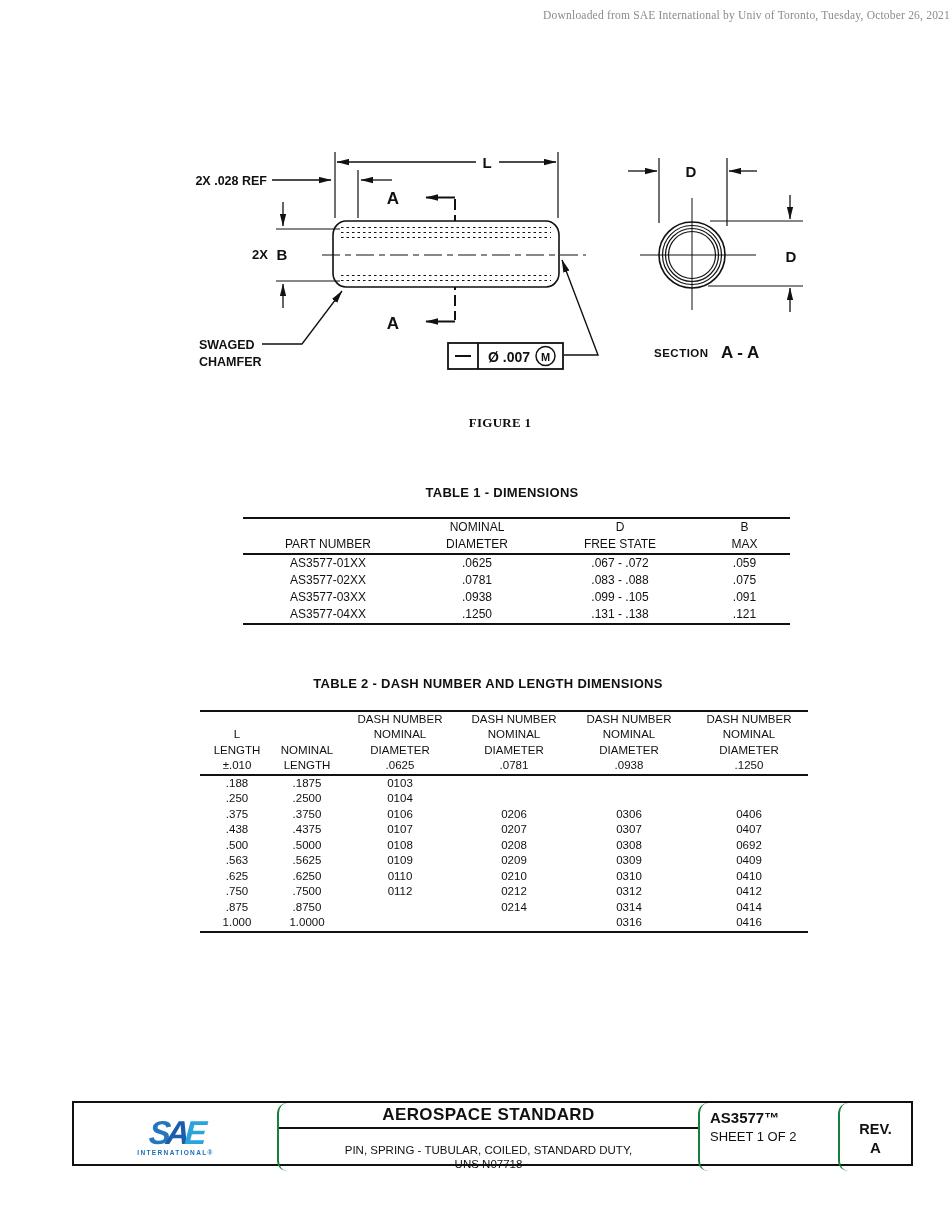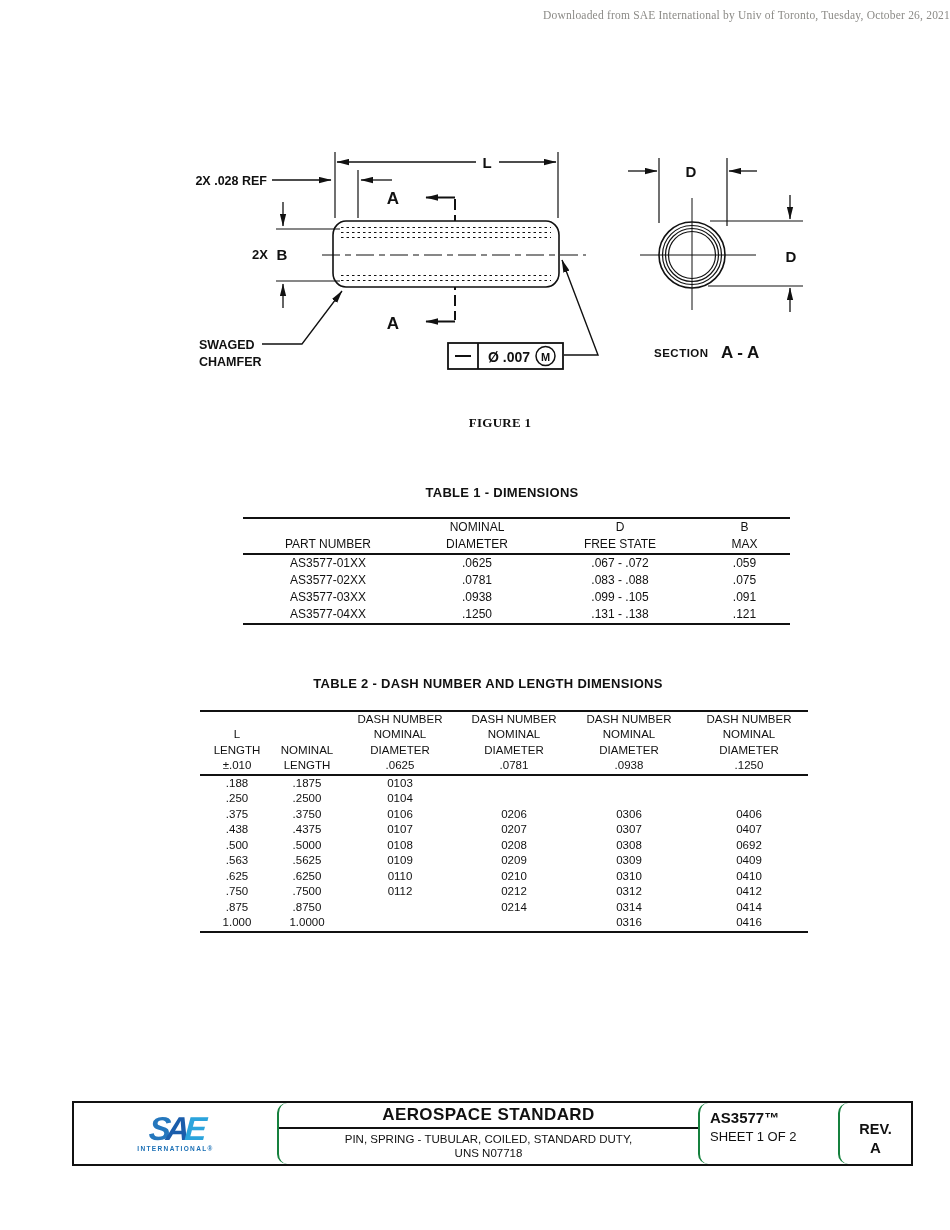--- a/index.html
+++ b/index.html
@@ -23,21 +23,21 @@
   
   .tblock{position:absolute;left:72px;top:1101px;width:837px;height:61px;border:2px solid #111;
     display:grid;grid-template-columns:203px 421px 140px 1fr;}
   .tb-cell{position:relative;}
   .tb-cell+.tb-cell{border-left:2px solid #15803d;border-radius:10px;}
   .tb-logo{display:flex;flex-direction:column;align-items:center;justify-content:center;height:100%;}
   .sae-word{font-style:italic;font-weight:700;font-size:33px;line-height:28px;letter-spacing:-5px;transform:skewX(-4deg);}
   .ls{color:#2577bd}.la{color:#1a5dab}.le{color:#2ba4dc}
   .sae-sub{font-size:6.5px;font-weight:700;color:#1a6fb5;letter-spacing:1.35px;margin-top:2px;}
   .tb-mid-top{height:24px;line-height:24px;text-align:center;font-size:17px;font-weight:700;letter-spacing:.4px;border-bottom:2px solid #111;}
-  .tb-mid-bot{text-align:center;font-size:11.5px;line-height:14px;padding-top:3px;}
+  .tb-mid-bot{text-align:center;font-size:11.5px;line-height:14px;padding-top:14px;}
   .tb-num{padding:6px 0 1px 10px;}
   .tb-docnum{font-size:15px;font-weight:700;}
   .tb-sheet{font-size:13px;margin-top:3px;}
   .tb-rev{text-align:center;padding-top:18px;}
   .tb-rev-label{font-size:14.5px;font-weight:700;}
   .tb-rev-val{font-size:15px;font-weight:700;margin-top:2px;}
 </style>
 </head>
 <body>
 

